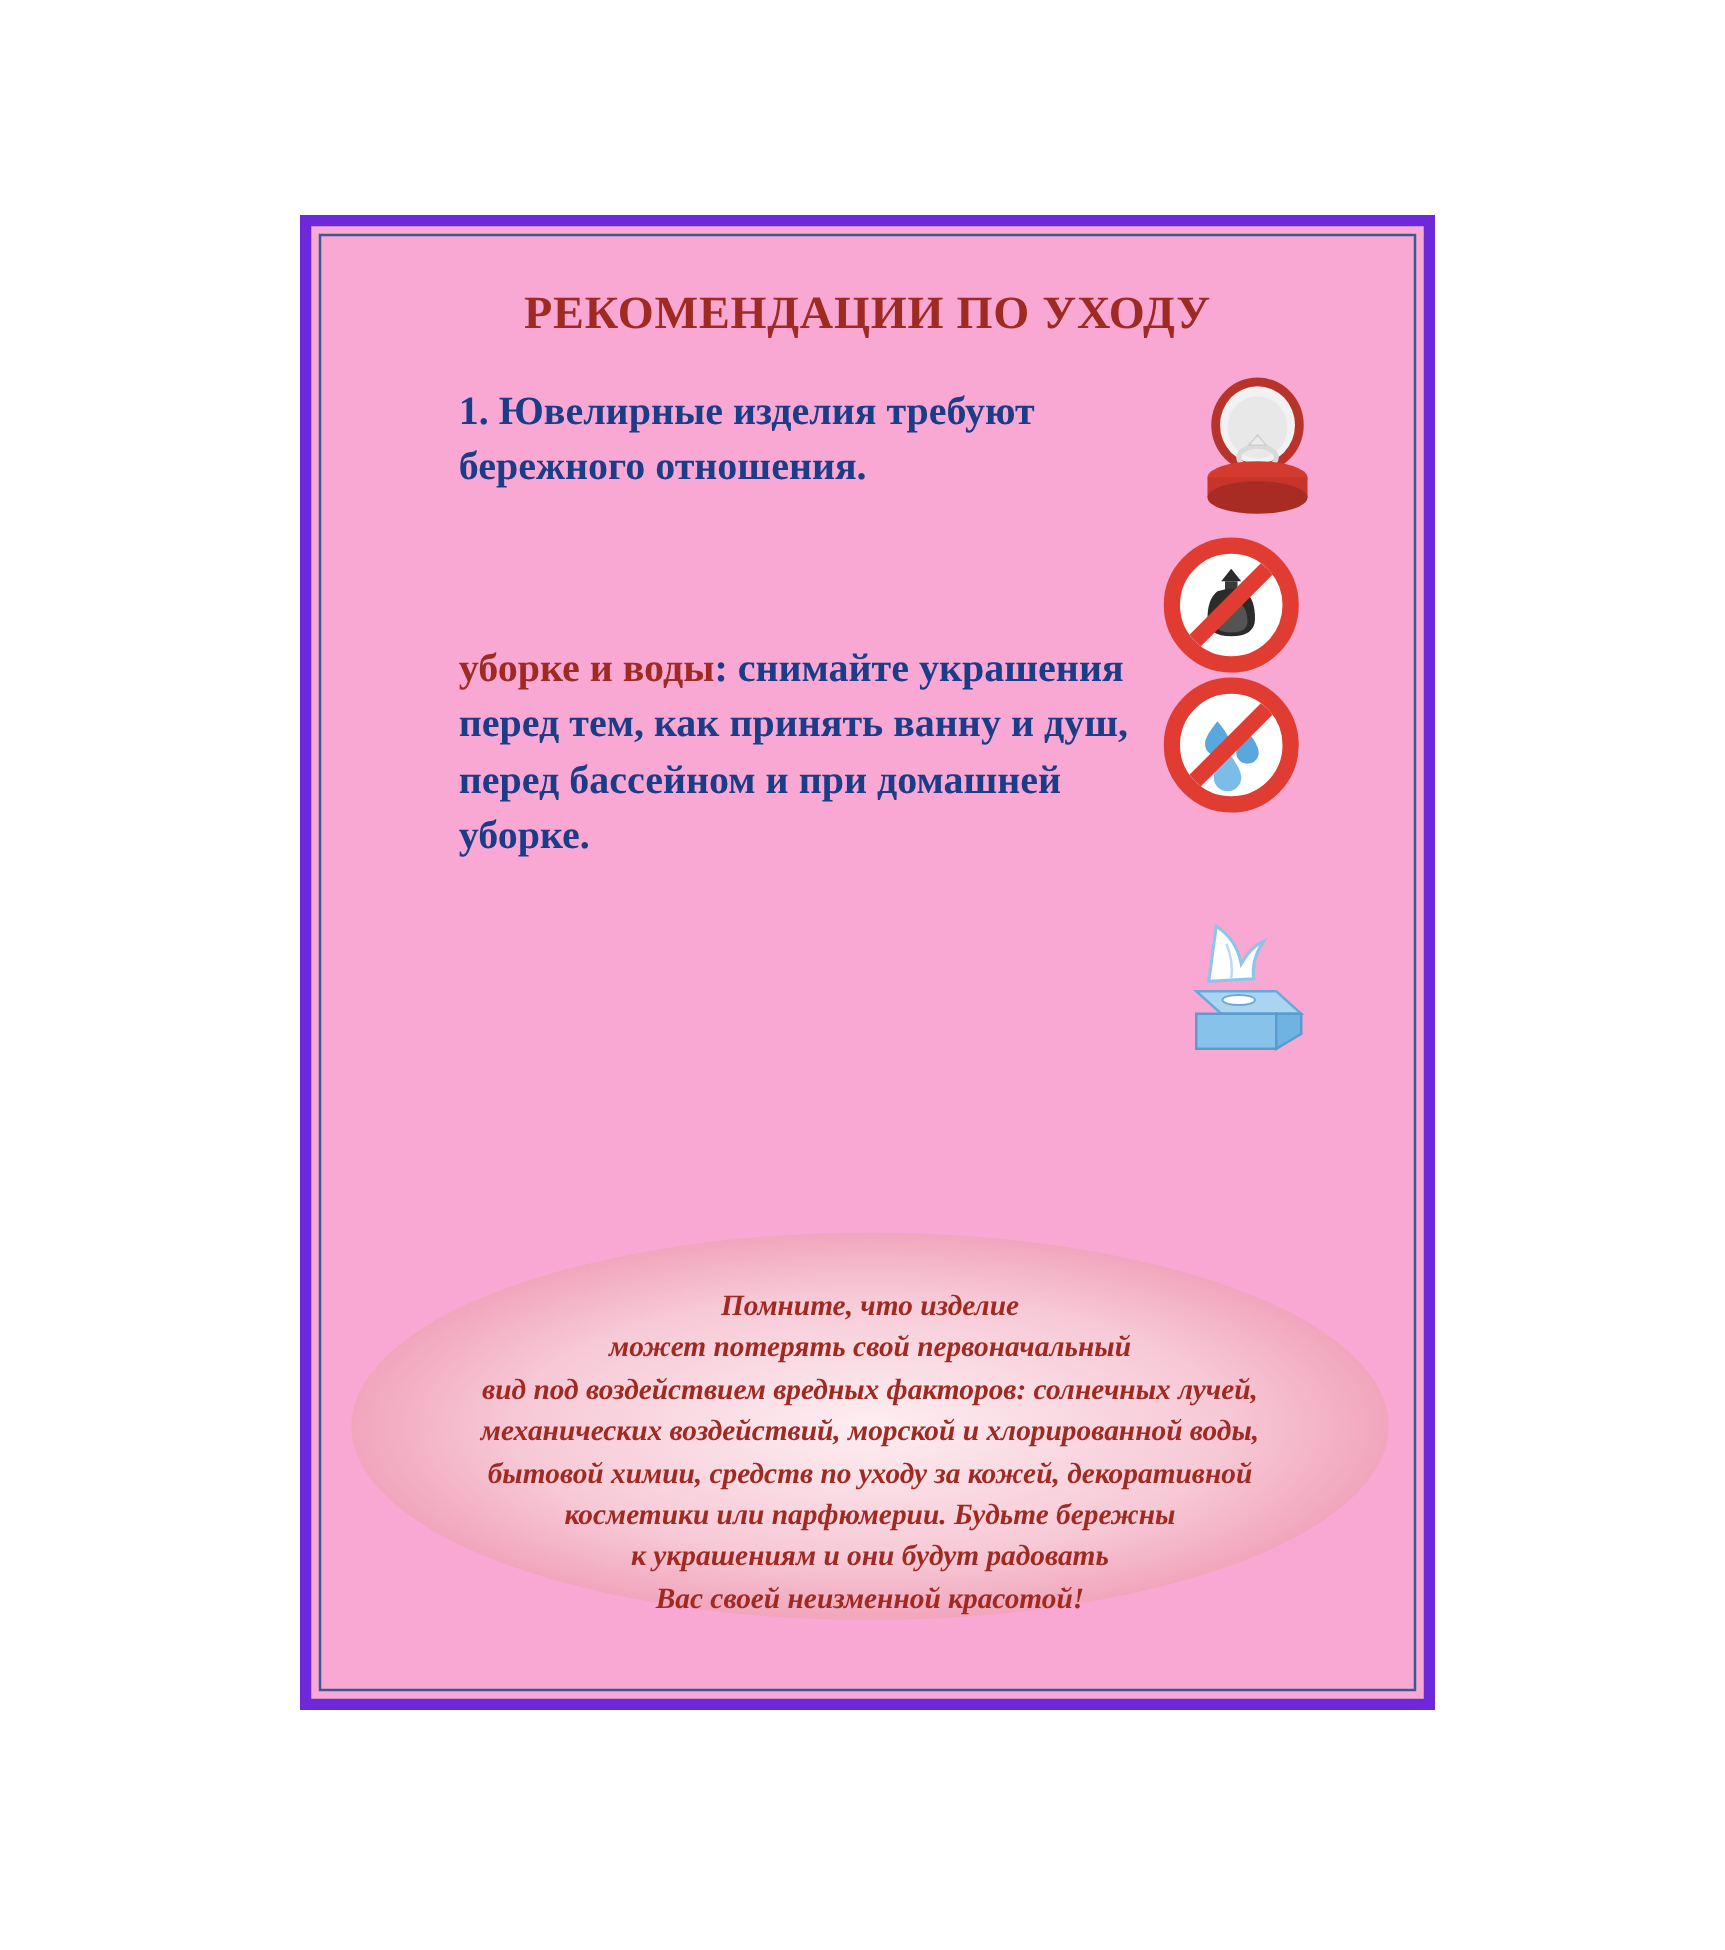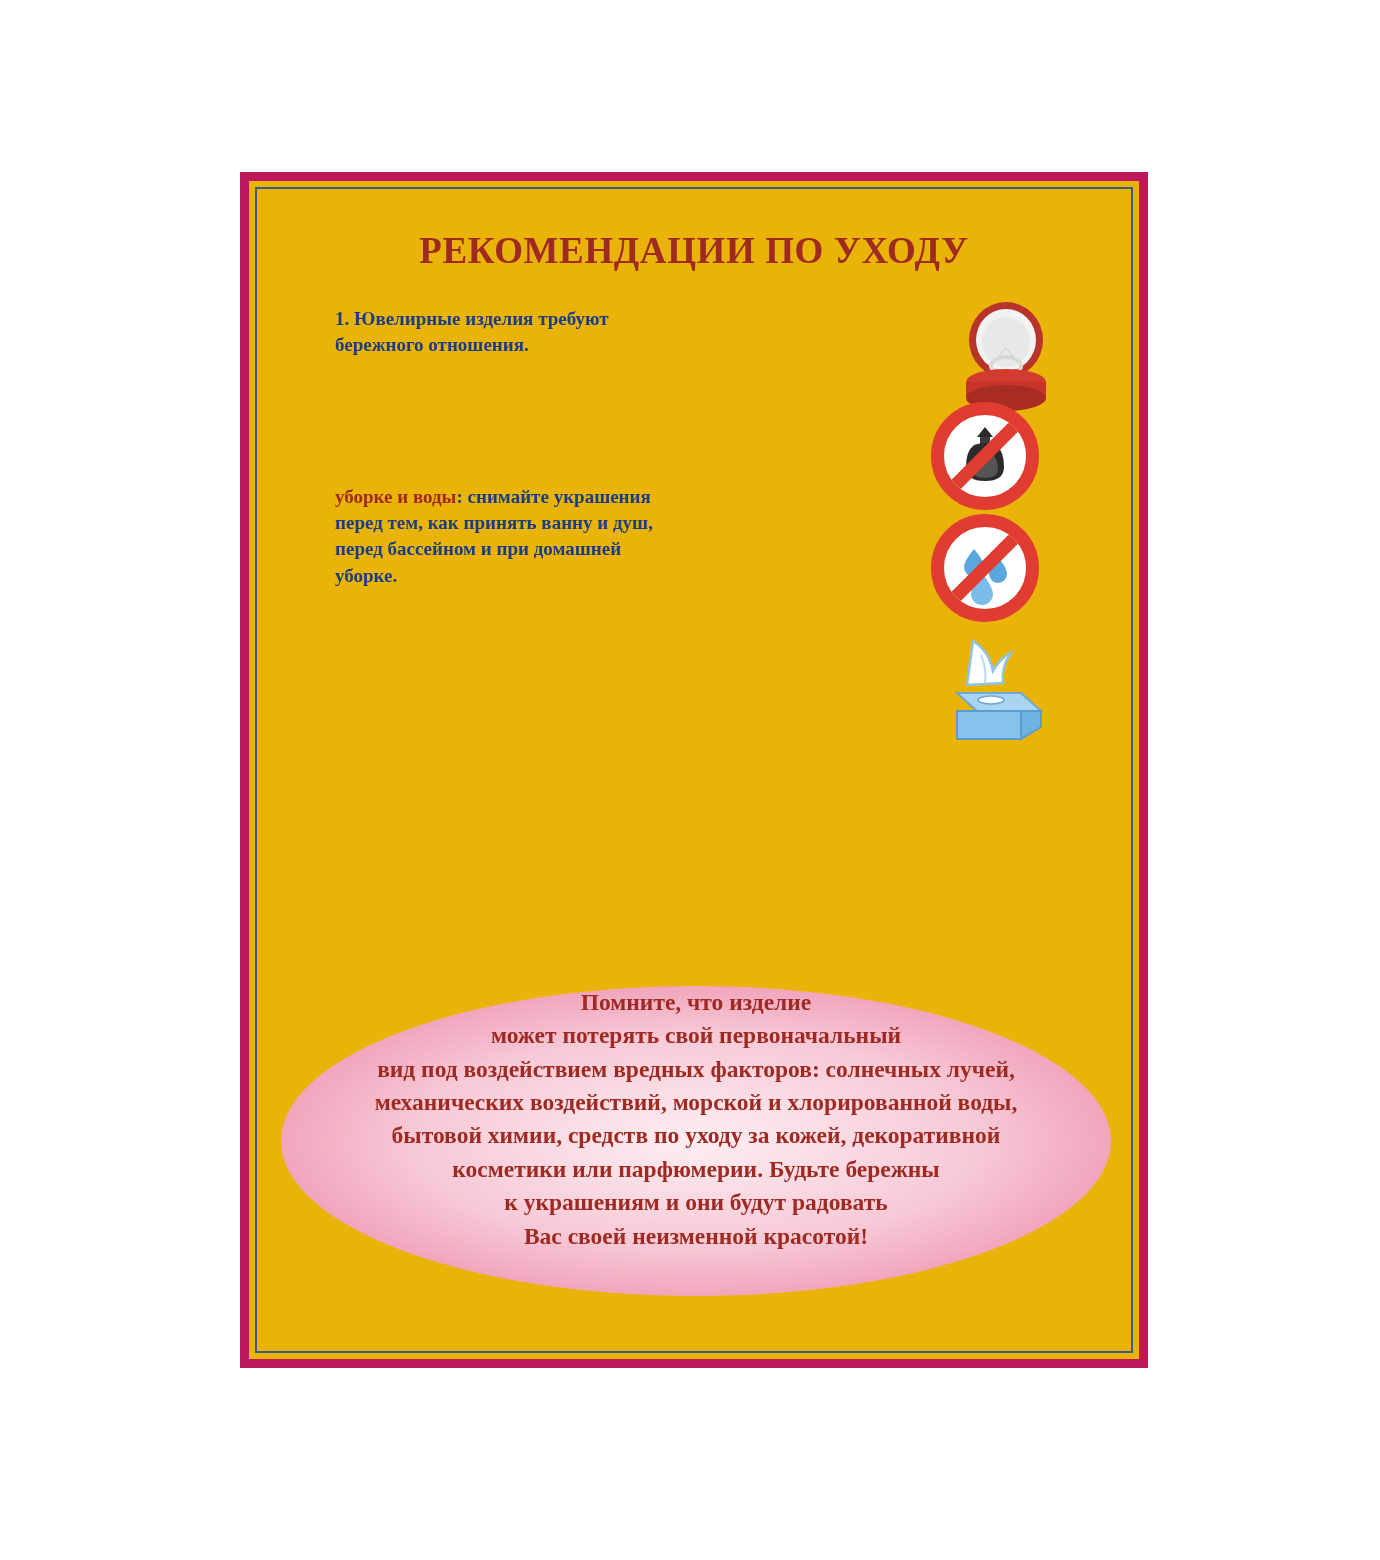--- a/index.html
+++ b/index.html
@@ -14,22 +14,22 @@
     position: relative;
     overflow: hidden;
   }
 
   .poster {
     position: absolute;
     left: 240px;
     top: 172px;
     width: 908px;
     height: 1196px;
-    background: #eab308;
-    border: 9px solid #be185d;
+    background: #f9a8d4;
+    border: 9px solid #6d28d9;
     box-sizing: border-box;
   }
 
   .poster-inner {
     position: absolute;
     inset: 6px;
     border: 2px solid #3a5a92;
     box-sizing: border-box;
   }
 
@@ -54,26 +54,27 @@
   }
 
   .item {
     position: relative;
     margin-bottom: 26px;
     min-height: 60px;
   }
 
   .item-text {
     width: 590px;
-    font-size: 19px;
+    font-size: 32px;
     line-height: 1.38;
     font-weight: bold;
     color: #1b3c86;
     font-family: "Liberation Serif", serif;
     white-space: pre-line;
+    margin-left: 32px;
   }
   .item-text .hl {
     color: #9e2a22;
   }
 
   .item-icon {
     position: absolute;
     right: -16px;
     top: 0;
     width: 130px;
@@ -104,22 +105,23 @@
 
   .oval-note {
     position: absolute;
     left: 32px;
     top: 805px;
     width: 830px;
     height: 310px;
     border-radius: 50%;
     background: radial-gradient(ellipse at 50% 50%, #fdeef2 0%, #f7c9d6 48%, #ef9ab4 78%, #e87ea3 100%);
     display: flex;
-    align-items: flex-start;
+    align-items: flex-end;
     justify-content: center;
+    font-style: italic;
   }
   .oval-text {
     text-align: center;
     font-size: 23.5px;
     line-height: 1.42;
     font-weight: bold;
     color: #9e2a22;
     font-family: "Liberation Serif", serif;
     white-space: pre-line;
     width: 800px;

